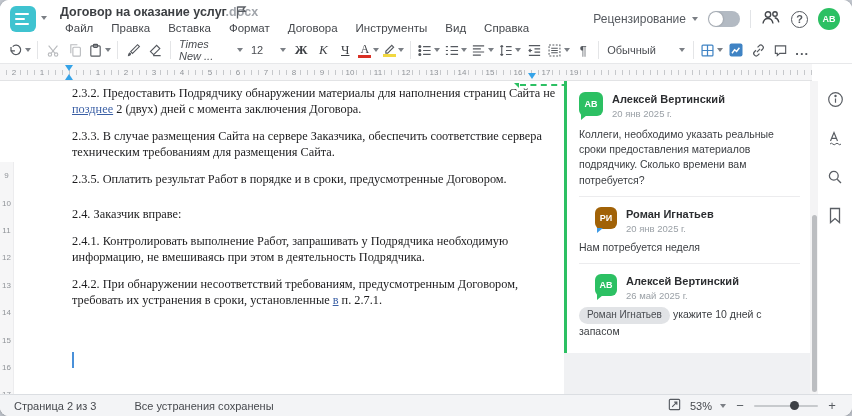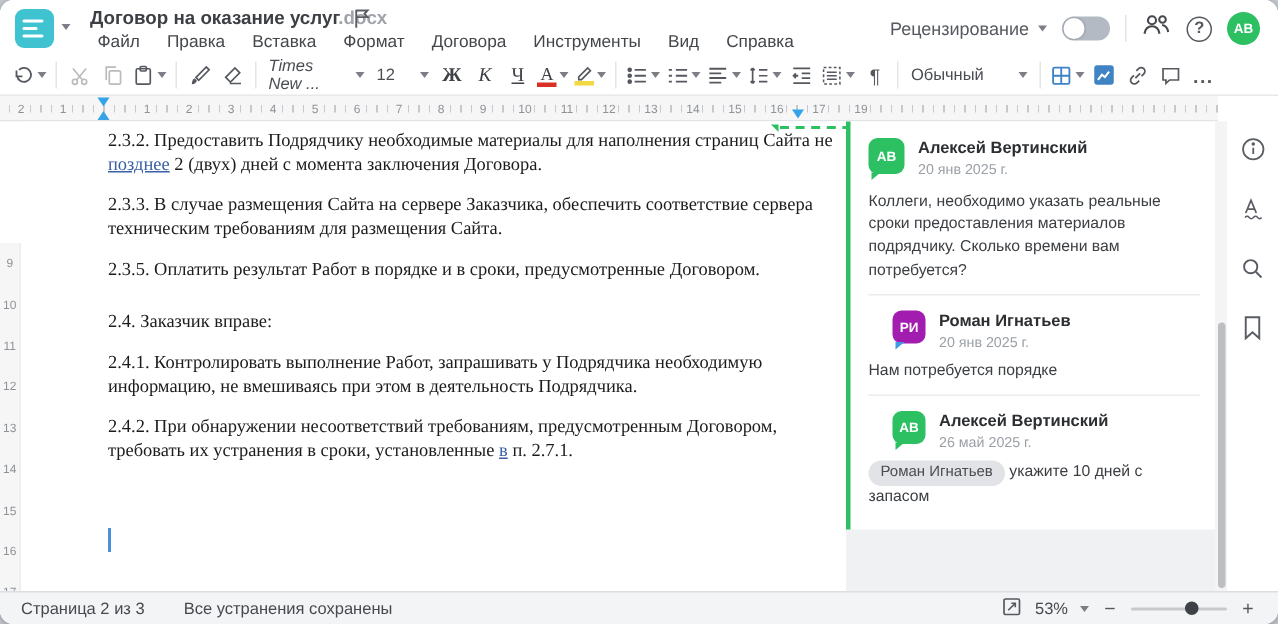--- a/index.html
+++ b/index.html
@@ -85,40 +85,40 @@
                  border-left:3px solid #2cc063; padding:9px 10px 8px 12px; }
   .comment { padding:2px 0 6px; }
   .comment.reply { padding-left:16px; }
   .c-sep { height:1px; background:#ececee; margin:2px 0 8px; }
   .c-head { display:flex; gap:9px; }
   .c-avatar { width:24px; height:24px; border-radius:6px; color:#fff; font-size:9px; font-weight:bold;
               display:flex; align-items:center; justify-content:center; position:relative; flex:none; }
   .c-avatar::after { content:""; position:absolute; left:2px; bottom:-4px; width:0; height:0;
                      border-top:5px solid inherit; border-left:0 solid transparent; border-right:6px solid transparent; }
   .av-green { background:#2cc063; } .av-green::after { border-top:5px solid #2cc063; }
-  .av-blue { background:#a21caf; } .av-blue::after { border-top:5px solid #3e9ae5; }
+  .av-blue { background:#a16207; } .av-blue::after { border-top:5px solid #3e9ae5; }
   .reply .c-avatar { width:22px; height:22px; }
   .c-name { font-size:11px; font-weight:bold; color:#2c2e31; padding-top:1px; }
   .c-date { font-size:9.5px; color:#9aa0a6; margin-top:3px; }
   .c-body { font-size:10.5px; color:#3b3e42; line-height:1.45; margin-top:8px; }
   .reply .c-body { margin-top:6px; }
   .chip { display:inline-block; background:#e1e3e6; border-radius:9px; padding:1px 8px;
           font-size:10px; color:#4a4d52; margin-right:3px; }
 
   
   .scrollbar { position:absolute; left:810px; top:0; width:8px; height:313px; background:#f4f4f5; }
   .scroll-thumb { position:absolute; left:1.5px; top:134px; width:5px; height:177px;
                   border-radius:3px; background:#bcbec1; }
   .right-rail { position:absolute; left:818px; top:0; width:34px; height:313px; background:#fff;
                 display:flex; flex-direction:column; align-items:center; padding-top:10px; gap:18px; }
 
   
   .status-bar { position:absolute; left:0; top:394px; width:852px; height:22px; background:#f3f4f6;
                 border-top:1px solid #dbdee2; display:flex; align-items:center; font-size:11px; color:#46494e; }
-  .sb-left { display:flex; gap:26px; padding-left:14px; }
+  .sb-left { display:flex; gap:38px; padding-left:14px; }
   .sb-right { margin-left:auto; display:flex; align-items:center; gap:8px; padding-right:14px; }
   .slider { width:64px; height:2px; background:#c7cacd; border-radius:1px; position:relative; }
   .slider .thumb { position:absolute; left:36px; top:-3.5px; width:9px; height:9px; border-radius:50%; background:#3e4146; }
   .zoom-sign { font-size:13px; color:#55595f; width:12px; text-align:center; }
 </style>
 </head>
 <body>
 
 <div class="window">
 
@@ -447,21 +447,21 @@
         <div class="vcell">
           <span>17</span>
         </div>
         <div class="vcell"></div>
       </div>
 
     <div class="doc-page">
       <span class="anchor-tip"></span>
       <div class="anchor-line"></div>
       <div class="doc-content">
-        <p><span>2.3.2. Предоставить Подрядчику необходимые материалы для наполнения страниц Сайта не </span><span class="ins">позднее</span><span> 2 (двух) дней с момента заключения Договора.</span></p>
+        <p><span>2.3.2. Предоставить Подрядчику обнаружении материалы для наполнения страниц Сайта не </span><span class="ins">позднее</span><span> 2 (двух) дней с момента заключения Договора.</span></p>
         <p>2.3.3. В случае размещения Сайта на сервере Заказчика, обеспечить соответствие сервера техническим требованиям для размещения Сайта.</p>
         <p>2.3.5. Оплатить результат Работ в порядке и в сроки, предусмотренные Договором.</p>
         <div class="gap8"></div>
         <p>2.4. Заказчик вправе:</p>
         <p>2.4.1. Контролировать выполнение Работ, запрашивать у Подрядчика необходимую информацию, не вмешиваясь при этом в деятельность Подрядчика.</p>
         <p><span>2.4.2. При обнаружении несоответствий требованиям, предусмотренным Договором, требовать их устранения в сроки, установленные </span><span class="ins">в</span><span> п. 2.7.1.</span></p>
       </div>
       <div class="text-cursor"></div>
     </div>
 
@@ -482,21 +482,21 @@
         <div class="c-sep"></div>
 
         <div class="comment reply">
           <div class="c-head">
             <div class="c-avatar av-blue">РИ</div>
             <div>
               <div class="c-name">Роман Игнатьев</div>
               <div class="c-date">20 янв 2025 г.</div>
             </div>
           </div>
-          <div class="c-body" style="padding-left:0;margin-left:-16px">Нам потребуется порядке</div>
+          <div class="c-body" style="padding-left:0;margin-left:-16px">Нам потребуется неделя</div>
         </div>
 
         <div class="c-sep"></div>
 
         <div class="comment reply">
           <div class="c-head">
             <div class="c-avatar av-green">АВ</div>
             <div>
               <div class="c-name">Алексей Вертинский</div>
               <div class="c-date">26 май 2025 г.</div>

